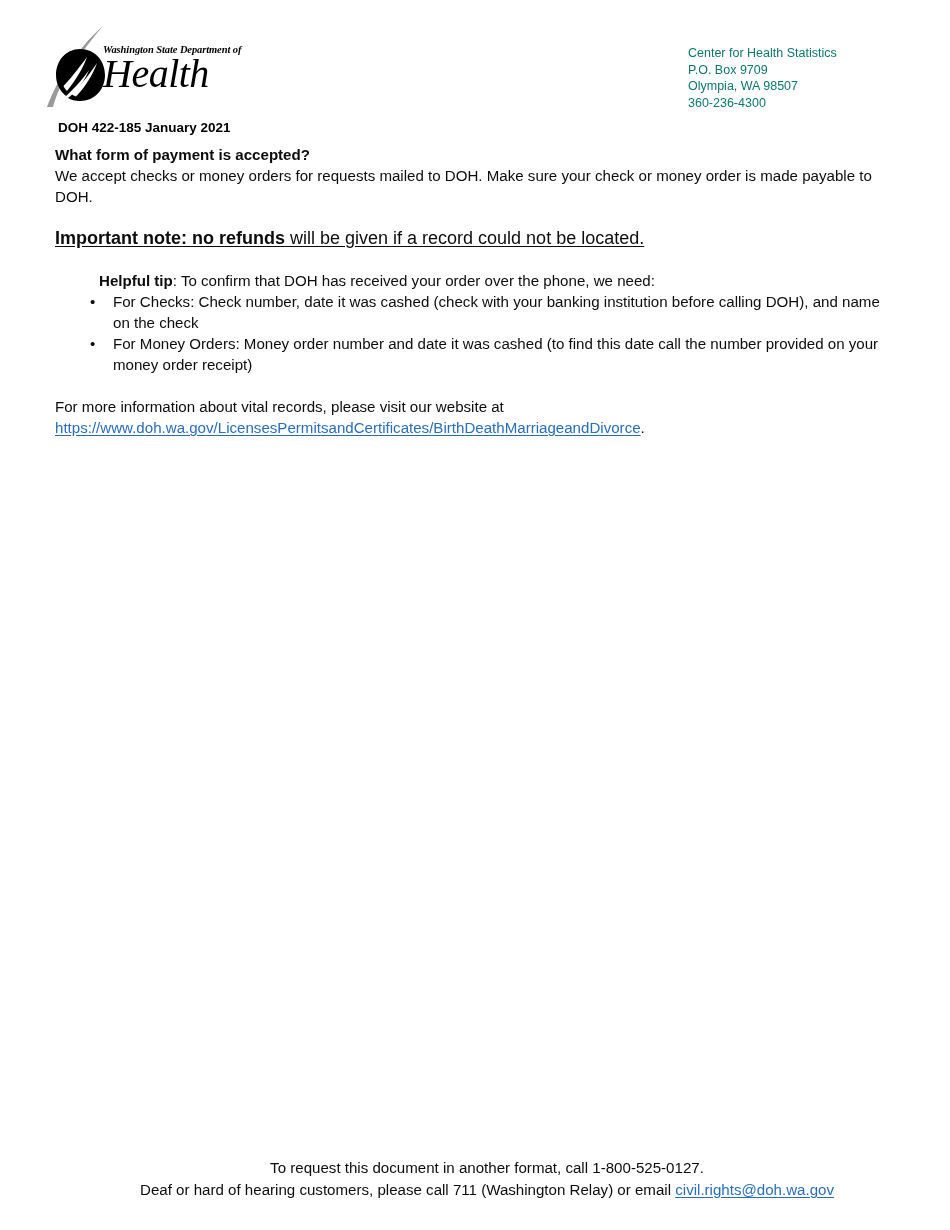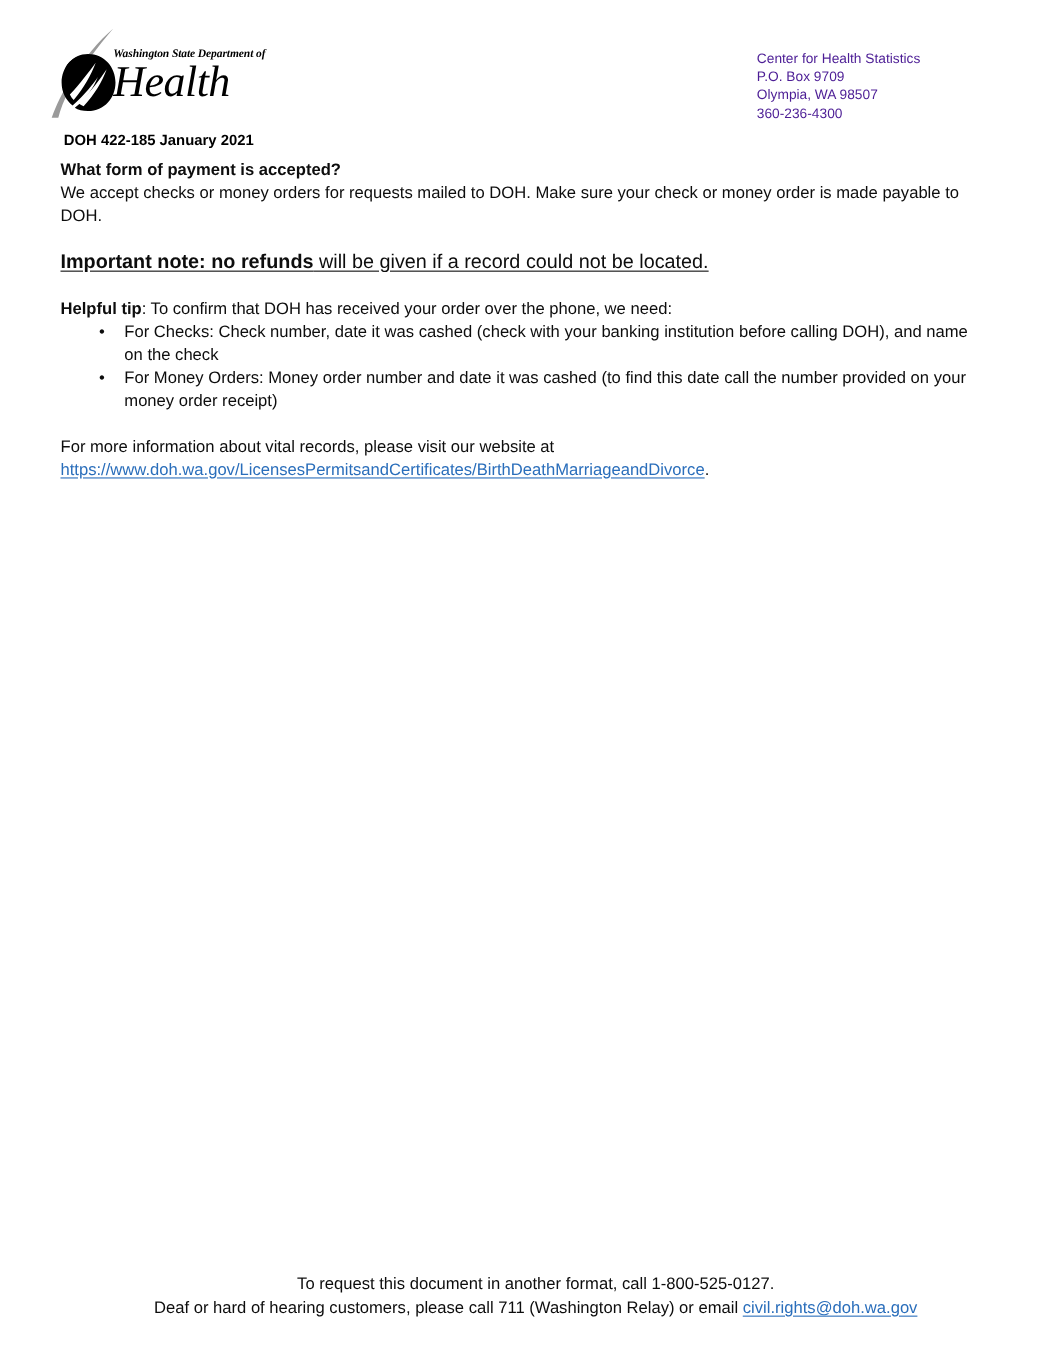--- a/index.html
+++ b/index.html
@@ -82,21 +82,21 @@
     white-space: nowrap;
     color: #000;
   }
 
   .address-block {
     position: absolute;
     left: 688px;
     top: 45px;
     font-size: 12.5px;
     line-height: 16.5px;
-    color: #4c1d95;
+    color: #0f766e;
   }
   .address-block div { white-space: nowrap; }
 
   
   .body-content {
     position: absolute;
     left: 55px;
     top: 144px;
     width: 836px;
     font-size: 15.1px;
@@ -126,21 +126,21 @@
   }
   .note-line .strong {
     font-weight: bold;
   }
 
   .tip-line {
     margin: 0;
     font-size: 15.1px;
     line-height: 21px;
   }
-  .tip-line .strong { font-weight: bold; }
+  .tip-line .strong { font-weight: bold; margin-left: 44px; }
 
   ul.bullets {
     list-style: none;
     margin: 0;
     padding: 0;
   }
   ul.bullets li {
     position: relative;
     padding-left: 58px;
     margin: 0;

